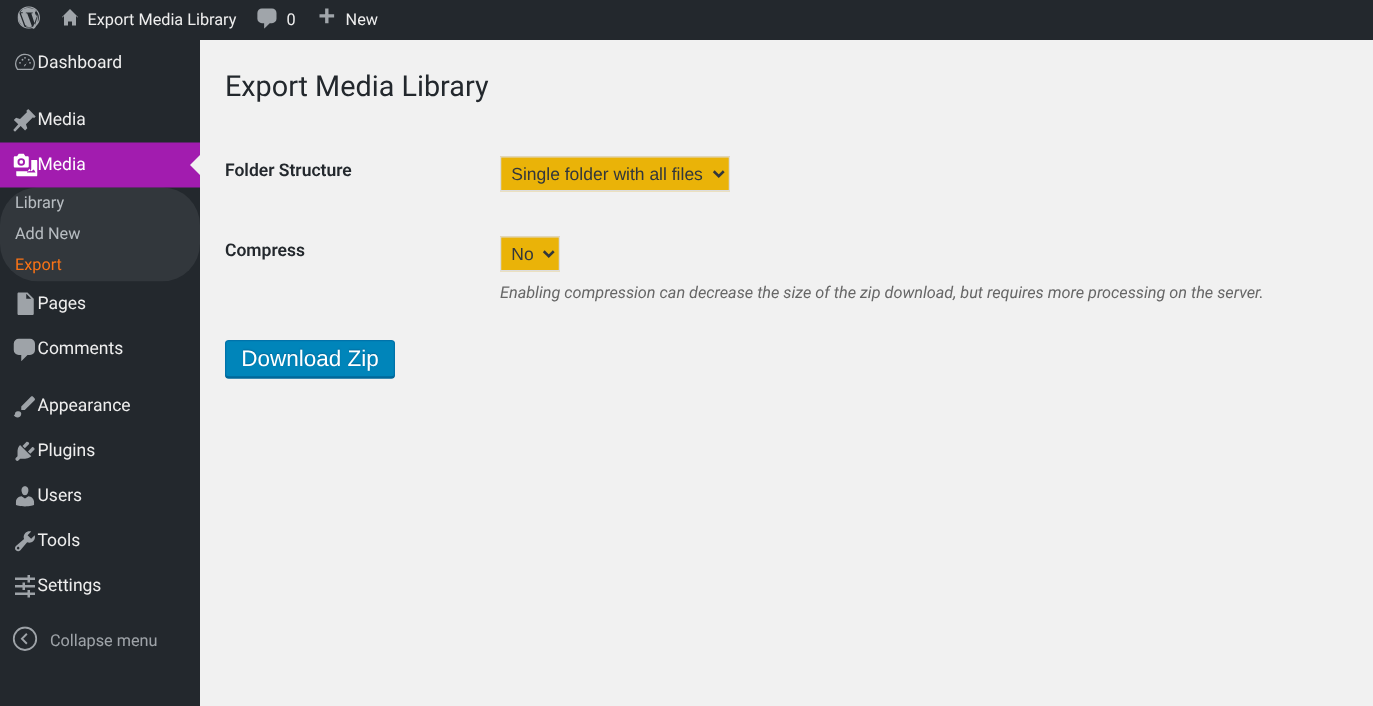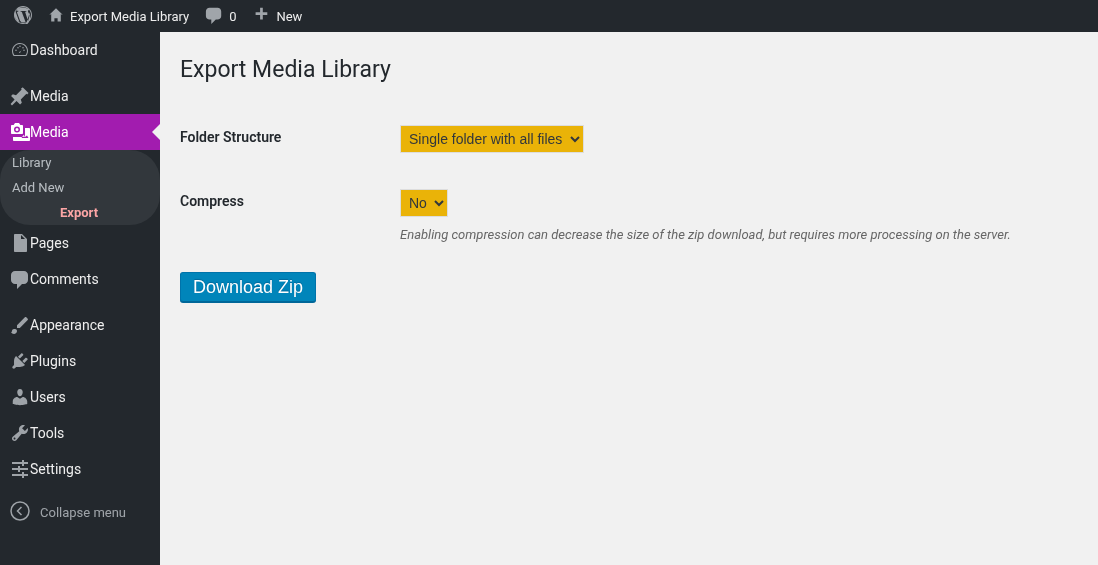--- a/index.html
+++ b/index.html
@@ -78,21 +78,21 @@
       padding: 0 0;
       border-radius: 30px;
     }
     .submenu-item {
       display: block;
       padding: 5px 12px;
       color: rgba(240,245,250,0.7);
       cursor: pointer;
       font-size: 13px;
     }
-    .submenu-item.current { color: #fca5a5; font-weight: 700; margin-left: 48px; }
+    .submenu-item.current { color: #f97316; font-weight: 400; }
     
     .collapse-row {
       display: flex;
       align-items: center;
       padding: 8px 10px;
       color: rgba(240,245,250,0.6);
       cursor: pointer;
       gap: 10px;
       font-size: 13px;
       margin-top: 6px;

